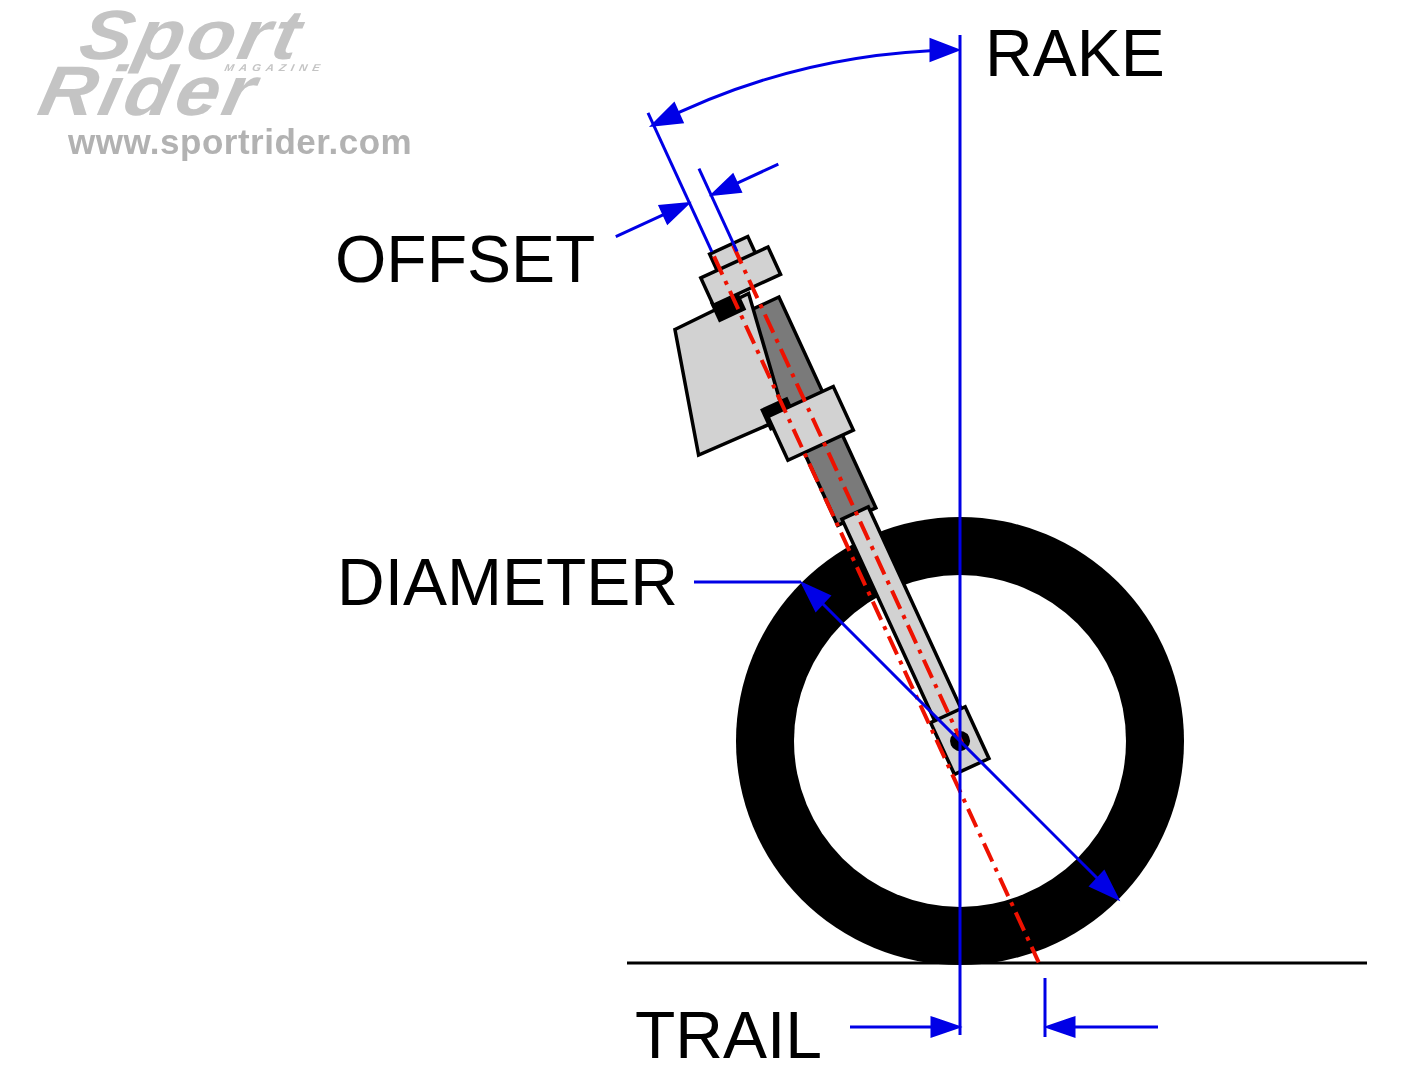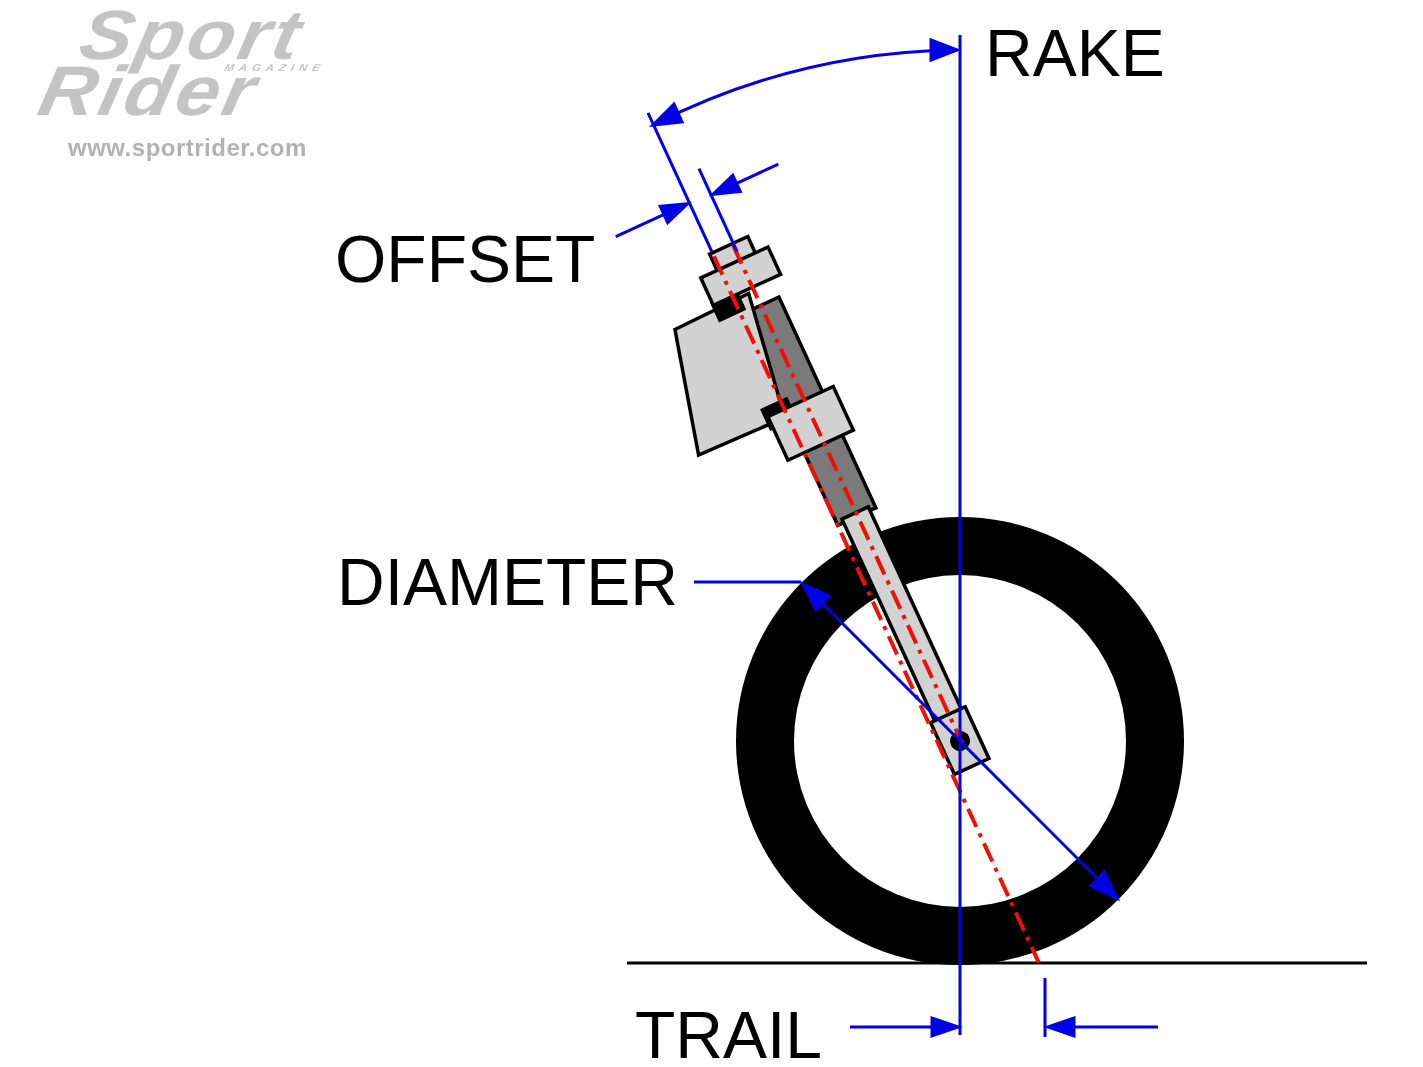--- a/index.html
+++ b/index.html
@@ -33,22 +33,22 @@
   }
   .logo-word1{left:86px;top:0px;}
   .logo-word2{left:60px;top:56px;}
   .logo-mag{
     position:absolute;left:220px;top:62px;
     font-style:italic;font-weight:700;
     font-size:10px;letter-spacing:4.5px;
     color:#c4c4c4;
   }
   .logo-url{
-    position:absolute;left:68px;top:134px;
-    font-weight:700;font-size:24px;
+    position:absolute;left:68px;top:122px;
+    font-weight:700;font-size:35px;
     letter-spacing:0.5px;
     color:#b2b2b2;
   }
 </style>
 </head>
 <body>
 
 <div class="stage">
 
   <svg width="1423" height="1067" viewBox="0 0 1423 1067">

